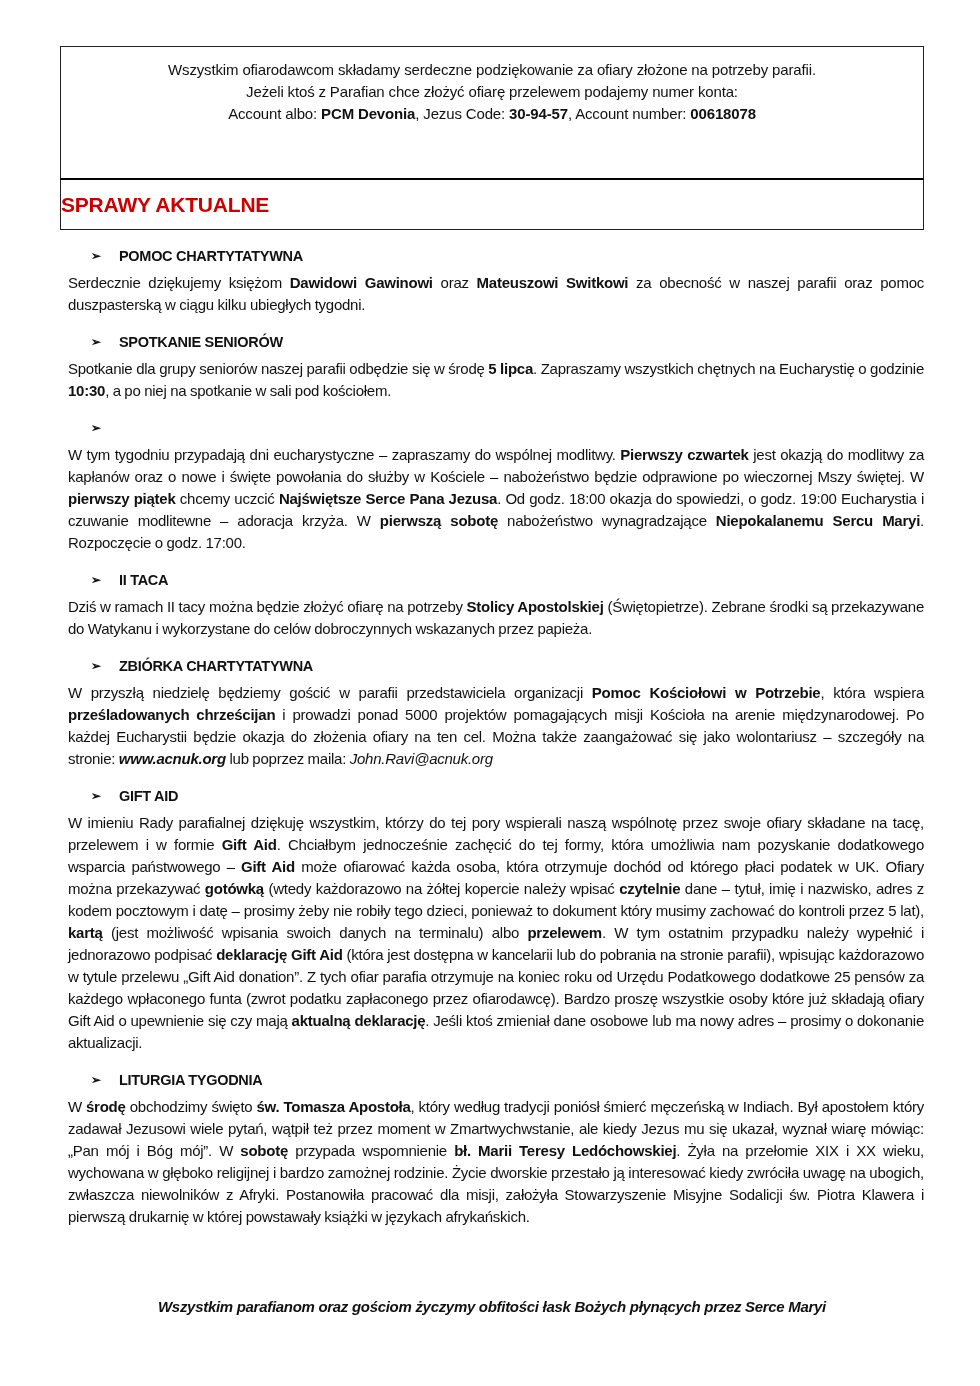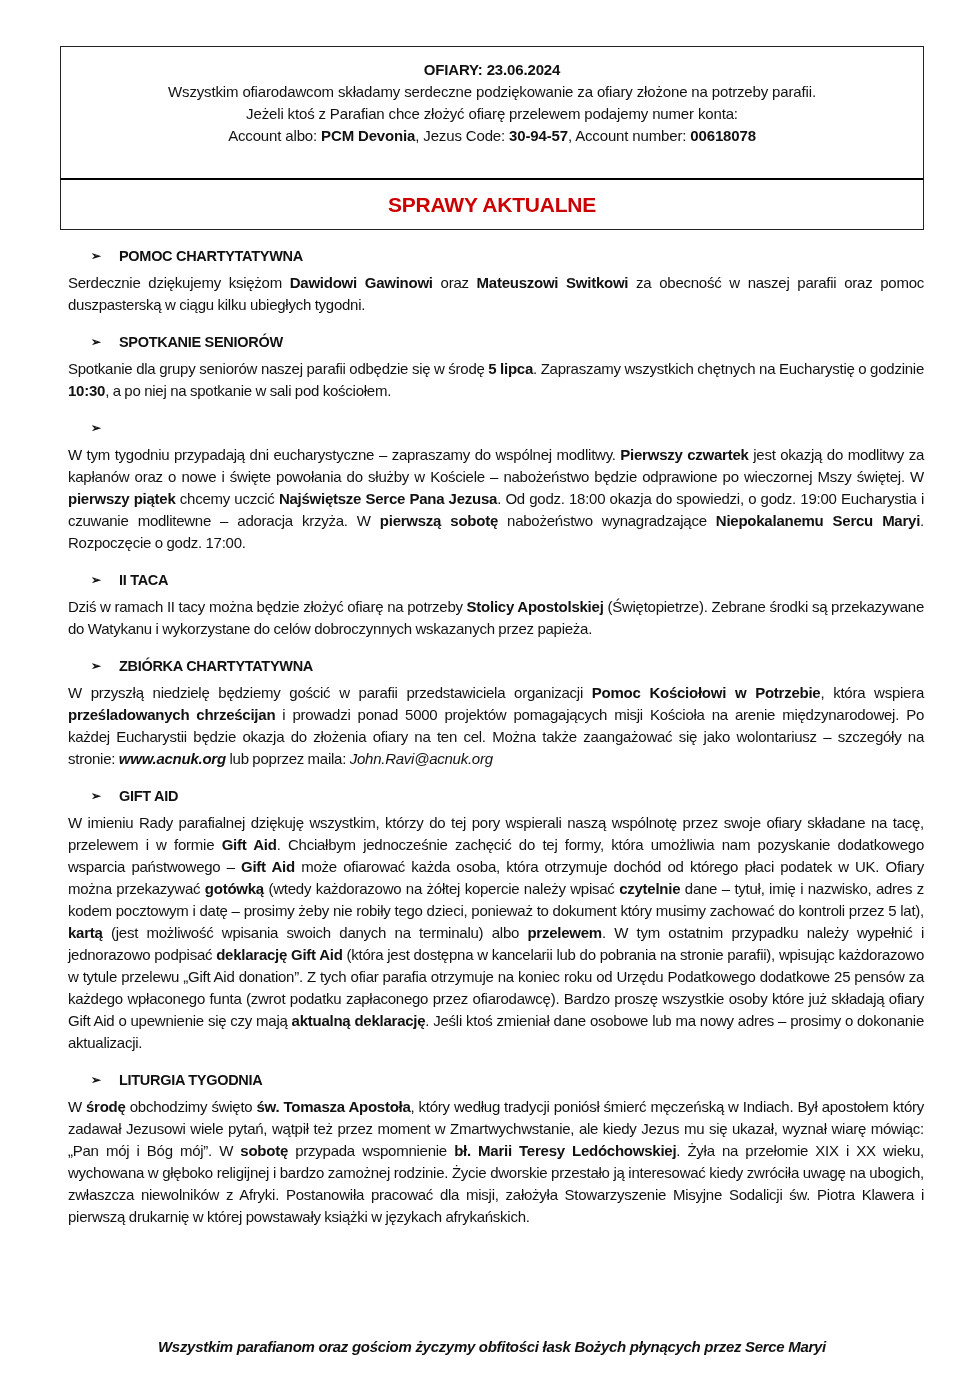--- a/index.html
+++ b/index.html
@@ -9,47 +9,46 @@
   }
   .page { position: absolute; left: 60px; top: 46px; width: 864px; }
   .box {
     border: 1.5px solid #222;
     box-sizing: border-box;
     width: 864px;
   }
   .box-top { height: 134px; border-bottom: 2.5px solid #000; text-align: center; padding-top: 12px; }
   .box-top .line { font-size: 15px; line-height: 22px; letter-spacing: -0.15px; }
   .box-top .title { font-weight: bold; }
-  .box-bottom { height: 50px; border-top: none; text-align: center; }
+  .box-bottom { height: 50px; border-top: none; text-align: left; }
   .box-bottom .heading {
     color: #cc0000; font-weight: bold; font-size: 21px; line-height: 50px; letter-spacing: -0.2px;
   }
   .section { margin-top: 16px; }
   .sec-title {
     display: flex; align-items: center; padding-left: 31px; height: 20px;
     font-weight: bold; font-size: 14.5px; letter-spacing: -0.3px;
   }
   .sec-title .arrow { width: 16px; font-size: 12px; margin-right: 12px; }
   .sec-body {
     margin-top: 6px; font-size: 15px; line-height: 22px; text-align: justify;
     letter-spacing: -0.25px; word-spacing: -0.3px; margin-left: 8px;
   }
   .sec-body b { font-weight: bold; }
   .sec-body i { font-style: italic; }
   .closing {
     position: absolute; left: 60px; top: 1298px; width: 864px; text-align: center;
-    font-style: italic; font-weight: bold; font-size: 15px; letter-spacing: -0.3px; margin-top: 40px;
+    font-style: italic; font-weight: bold; font-size: 15px; letter-spacing: -0.3px;
   }
 </style>
 </head>
 <body>
 
 <div class="page">
   <div class="box box-top">
-    <div class="line title">OFIARY:  23.06.2024</div>
     <div class="line">Wszystkim ofiarodawcom składamy serdeczne podziękowanie za ofiary złożone na potrzeby parafii.</div>
     <div class="line">Jeżeli ktoś z Parafian chce złożyć ofiarę przelewem podajemy numer konta:</div>
     <div class="line">
       <span>Account albo: </span><b>PCM Devonia</b><span>, Jezus Code: </span><b>30-94-57</b><span>, Account number: </span><b>00618078</b>
     </div>
   </div>
   <div class="box box-bottom">
     <div class="heading">SPRAWY AKTUALNE</div>
   </div>
 

